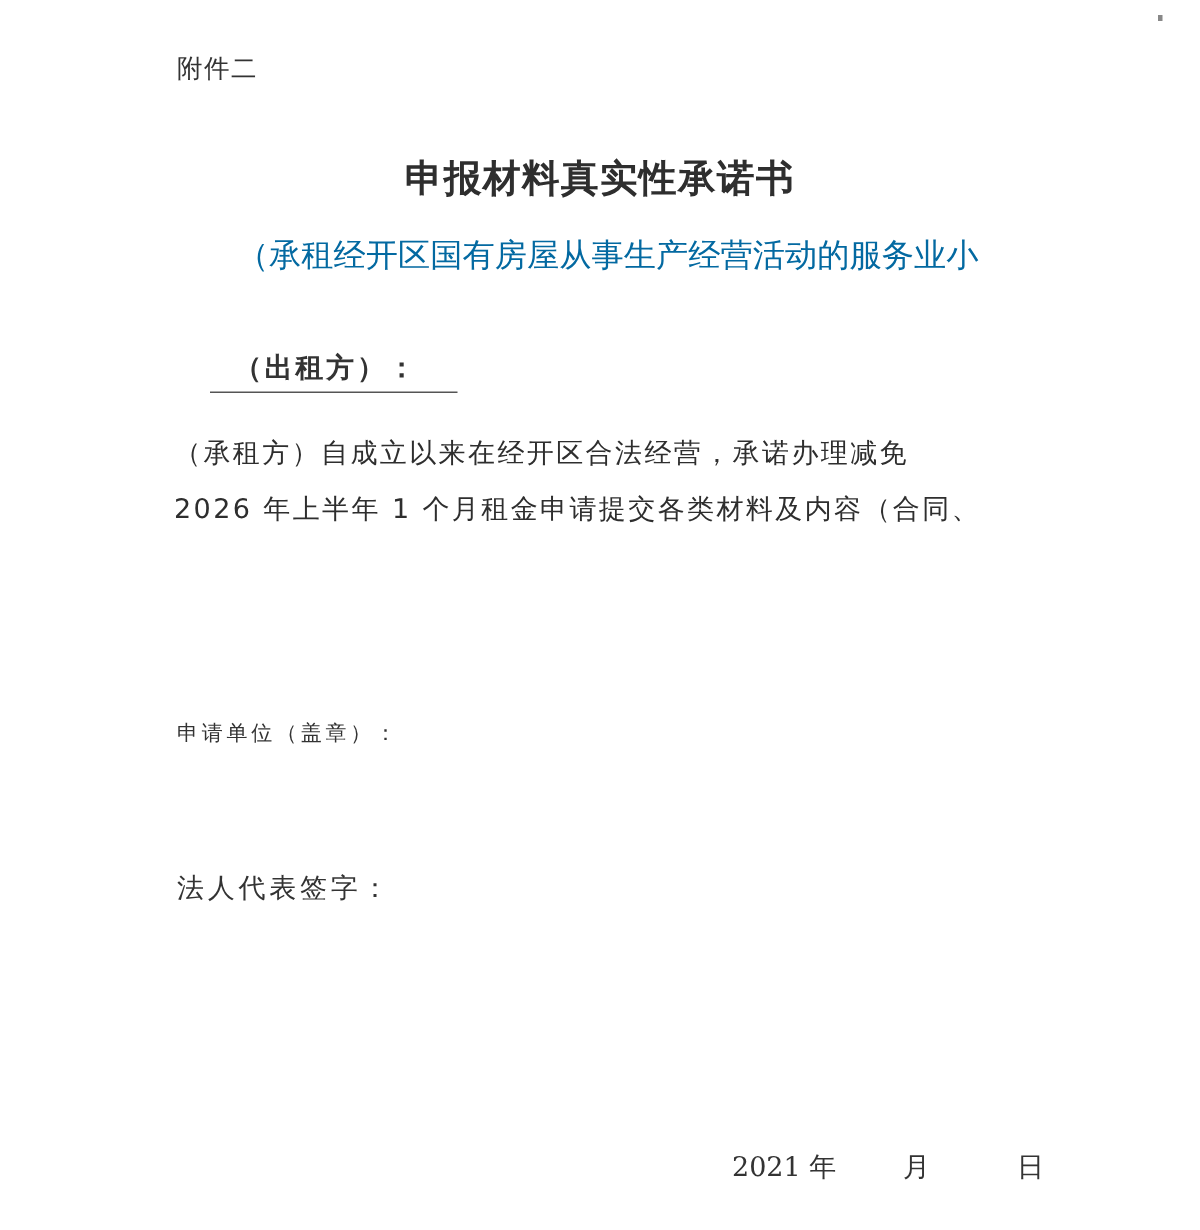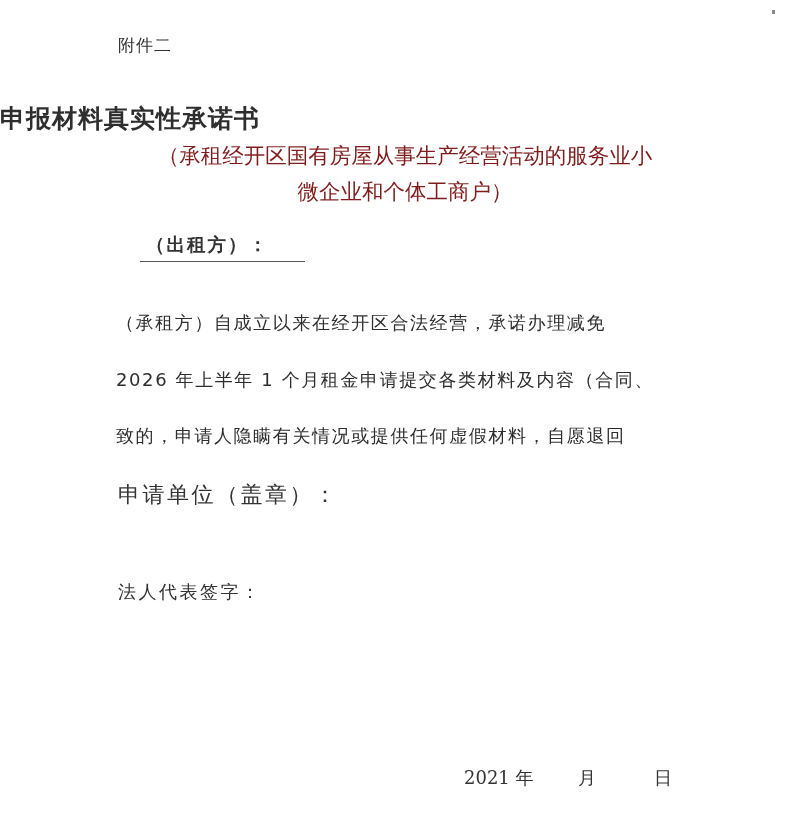--- a/index.html
+++ b/index.html
@@ -31,40 +31,41 @@
       font-size: 17px;
       letter-spacing: 1px;
       font-family: Liberation Mono, monospace;
       color: #333;
     }
     .title {
       position: absolute;
       left: 0;
       width: 800px;
       top: 102px;
+      text-align: center;
       font-size: 25px;
       font-weight: bold;
       letter-spacing: 1px;
       font-family: "DejaVu Sans", "Liberation Sans", sans-serif;
       color: #2e2e2e;
     }
     .subtitle {
       position: absolute;
       left: 110px;
       width: 590px;
-      top: 138px;
+      top: 153px;
       text-align: center;
       font-size: 21.5px;
       line-height: 36px;
       font-family: "DejaVu Sans", "Liberation Sans", sans-serif;
-      color: #7f1d1d;
+      color: #0369a1;
     }
     .lessor {
       position: absolute;
-      left: 146px;
+      left: 156px;
       top: 232px;
       font-size: 18.5px;
       font-weight: bold;
       letter-spacing: 2px;
       font-family: "DejaVu Sans", "Liberation Sans", sans-serif;
       color: #333;
       text-align: center;
     }
     .lessor-line {
       position: absolute;
@@ -82,27 +83,26 @@
       font-size: 18px;
       line-height: 36.5px;
       letter-spacing: 1.6px;
       text-align: justify;
       font-family: "DejaVu Sans", "Liberation Sans", sans-serif;
       color: #2e2e2e;
     }
     .body-text .line {
       display: block;
       white-space: nowrap;
-      margin-top: 20px;
     }
     .applicant {
       position: absolute;
       left: 118px;
       top: 480px;
-      font-size: 22px;
+      font-size: 14px;
       letter-spacing: 2.5px;
       font-family: Liberation Serif, serif;
       color: #333;
     }
     .legal-rep {
       position: absolute;
       left: 118px;
       top: 580px;
       font-size: 18px;
       letter-spacing: 2.5px;
@@ -114,46 +114,45 @@
       position: absolute;
       top: 766px;
       left: 464px;
       font-size: 18px;
       color: #333;
       font-family: "DejaVu Serif", "Liberation Serif", serif;
     }
     .date-row span {
       position: absolute;
       white-space: nowrap;
+      margin-left: 24px;
     }
     .date-year { left: 0; }
     .date-month { left: 114px; }
     .date-day { left: 190px; }
   </style>
 </head>
 <body>
 
 <div class="speck"></div>
 
 <div class="attachment">附件二</div>
 
 <div class="title">申报材料真实性承诺书</div>
 
 <div class="subtitle">
   <div>（承租经开区国有房屋从事生产经营活动的服务业小</div>
-  <div>微企业和个体工商户）</div>
 </div>
 
 <div class="lessor">（出租方）：</div>
 <div class="lessor-line"></div>
 
 <div class="body-text">
   <span class="line">（承租方）自成立以来在经开区合法经营，承诺办理减免</span>
   <span class="line">2026 年上半年 1 个月租金申请提交各类材料及内容（合同、</span>
-  <span class="line">致的，申请人隐瞒有关情况或提供任何虚假材料，自愿退回</span>
 </div>
 
 <div class="applicant">申请单位（盖章）：</div>
 
 <div class="legal-rep">法人代表签字：</div>
 
 <div class="date-row">
   <span class="date-year">2021 年</span>
   <span class="date-month">月</span>
   <span class="date-day">日</span>

